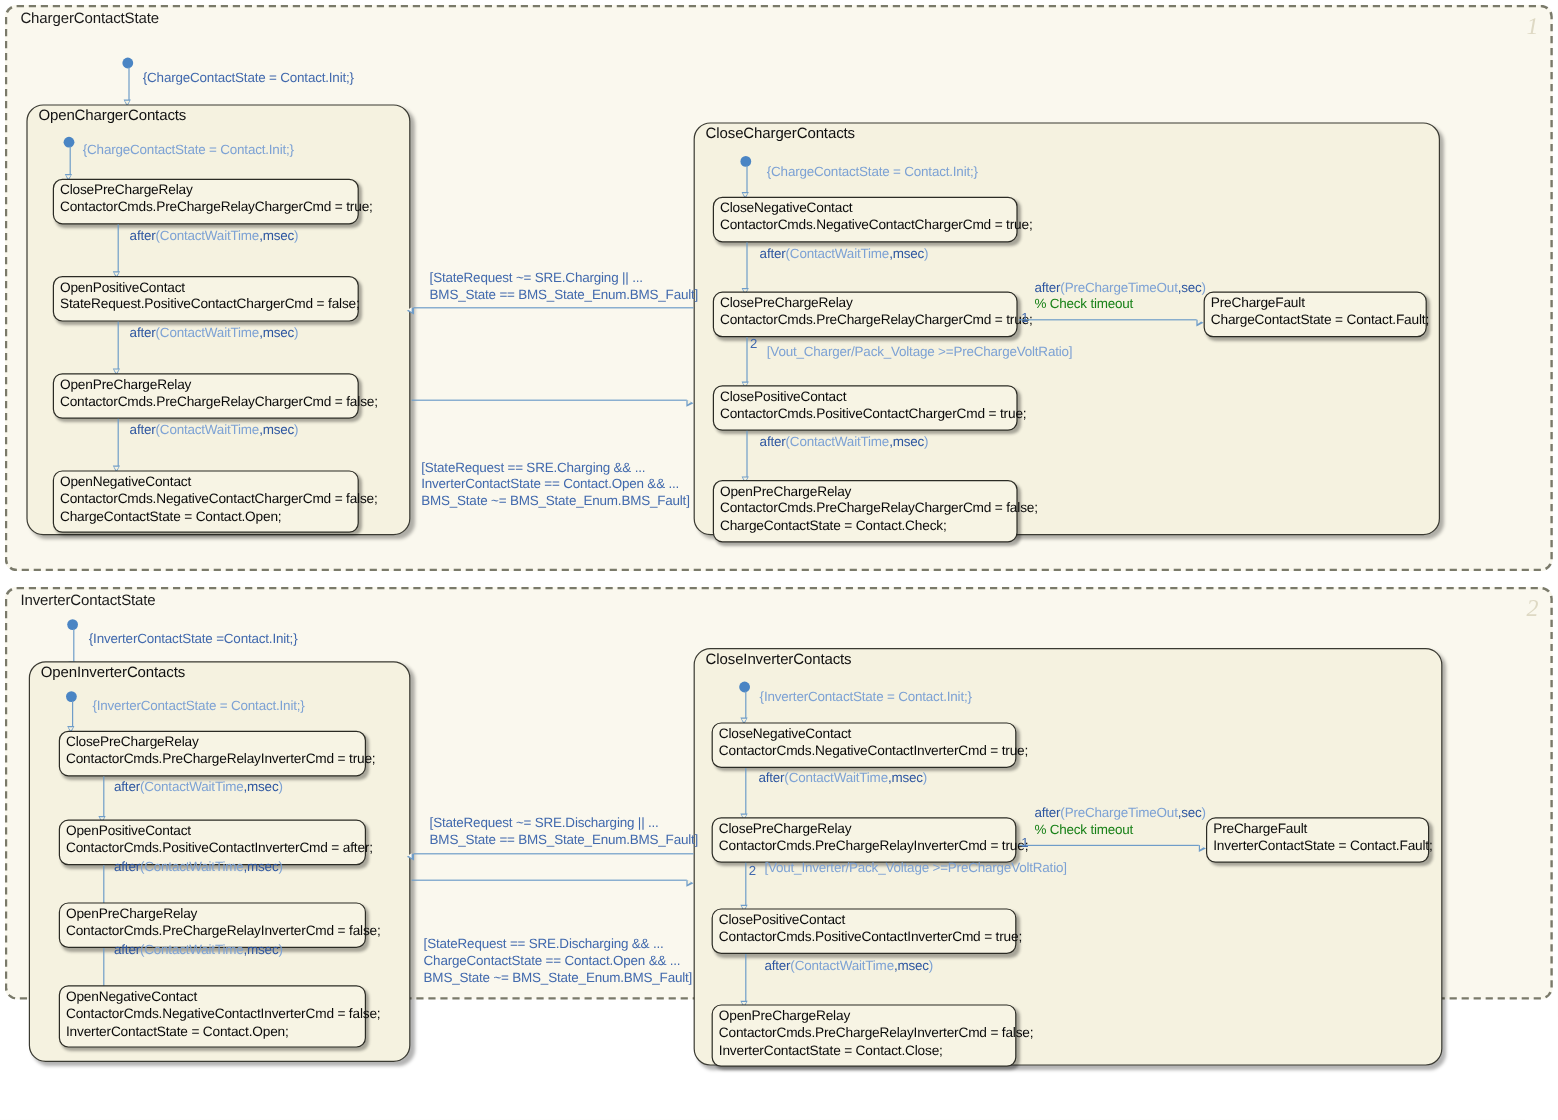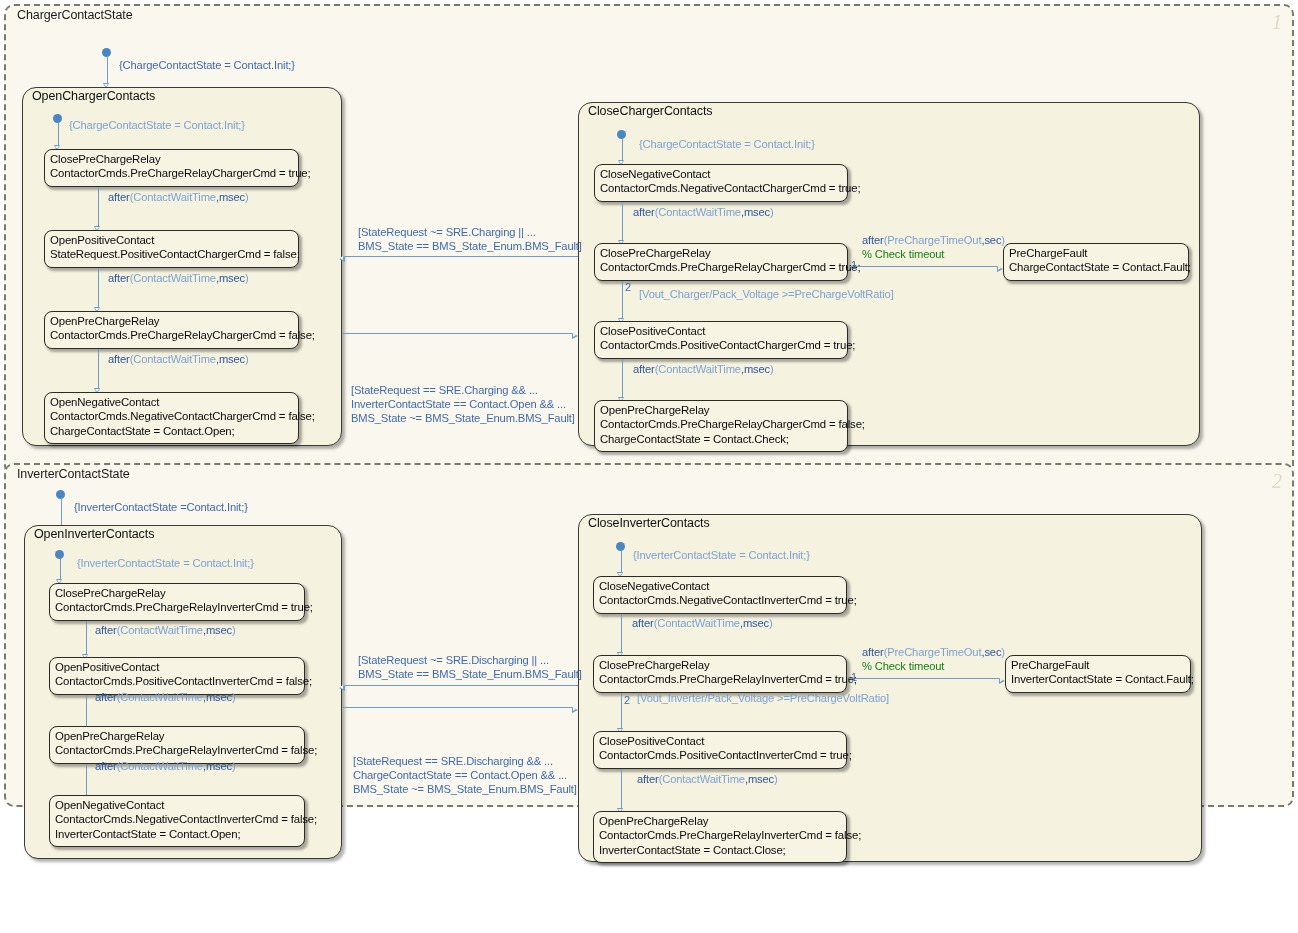--- a/index.html
+++ b/index.html
@@ -291,21 +291,21 @@
 
     <div class="hline" style="left:337px; top:326.5px; width:229px;"></div>
     <div class="arrow-right" style="left:566px; top:326.5px;"></div>
     <div class="tlabel" style="left:345px; top:329px;margin-top:48px;">
       <span>[StateRequest == SRE.Charging &amp;&amp; ...</span><br>
       <span>InverterContactState == Contact.Open &amp;&amp; ...</span><br>
       <span>BMS_State ~= BMS_State_Enum.BMS_Fault]</span>
     </div>
   </div>
 
-  <div class="chart-panel" style="left:4px; top:463px; width:1290px; height:344px;">
+  <div class="chart-panel" style="left:4px; top:489px; width:1290px; height:344px;">
 
     <div class="chart-panel-label">InverterContactState</div>
     <div class="panel-index">2</div>
 
     <div class="junction-dot" style="left:50px; top:25px;"></div>
     <div class="vline" style="left:54.5px; top:33px; height:28px;"></div>
     <div class="arrow-down" style="left:51px; top:60px;"></div>
     <div class="tlabel" style="left:68px; top:35px;">{InverterContactState =Contact.Init;}</div>
 
     <div class="superstate" style="left:18px; top:60px; width:318px; height:334px;">
@@ -321,21 +321,21 @@
         <span class="ln">ContactorCmds.PreChargeRelayInverterCmd = true;</span>
       </div>
       <div class="vline" style="left:60.5px; top:95px; height:34px;"></div>
       <div class="arrow-down" style="left:57px; top:128px;"></div>
       <div class="tlabel" style="left:70px; top:97px;">
         <span class="bold">after</span><span class="dim">(</span><span class="dim">ContactWaitTime</span><span class="bold">,</span><span class="bold">msec</span><span class="dim">)</span>
       </div>
 
       <div class="state" style="left:24px; top:131px; width:256px; height:38px;">
         <span class="ln">OpenPositiveContact</span>
-        <span class="ln">ContactorCmds.PositiveContactInverterCmd = false;</span>
+        <span class="ln">ContactorCmds.PositiveContactInverterCmd = after;</span>
       </div>
       <div class="vline" style="left:60.5px; top:169px; height:34px;"></div>
       <div class="arrow-down" style="left:57px; top:202px;"></div>
       <div class="tlabel" style="left:70px; top:164px;">
         <span class="bold">after</span><span class="dim">(</span><span class="dim">ContactWaitTime</span><span class="bold">,</span><span class="bold">msec</span><span class="dim">)</span>
       </div>
 
       <div class="state" style="left:24px; top:200px; width:256px; height:38px;">
         <span class="ln">OpenPreChargeRelay</span>
         <span class="ln">ContactorCmds.PreChargeRelayInverterCmd = false;</span>

